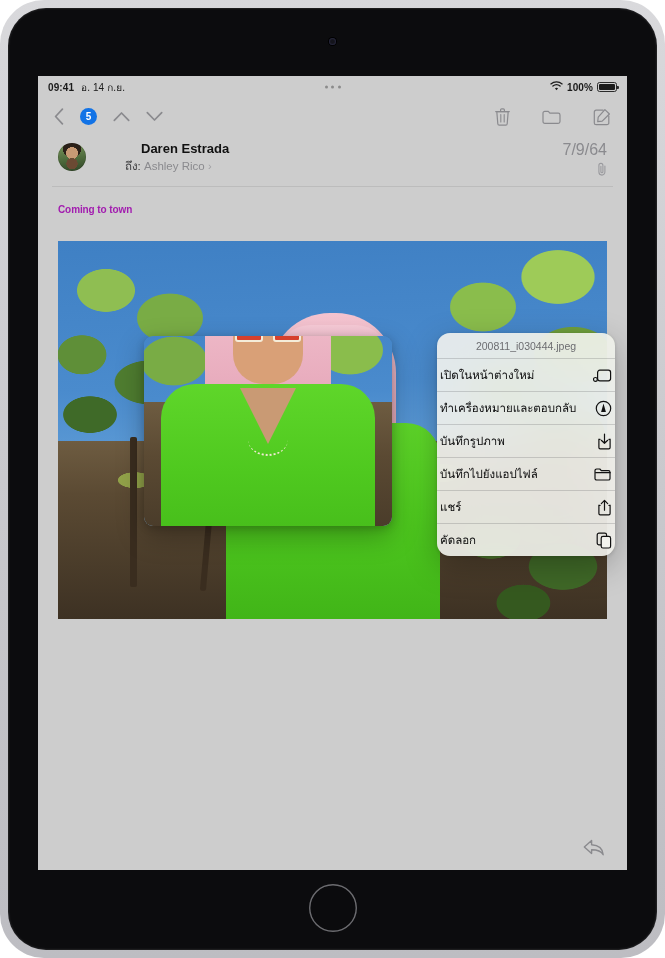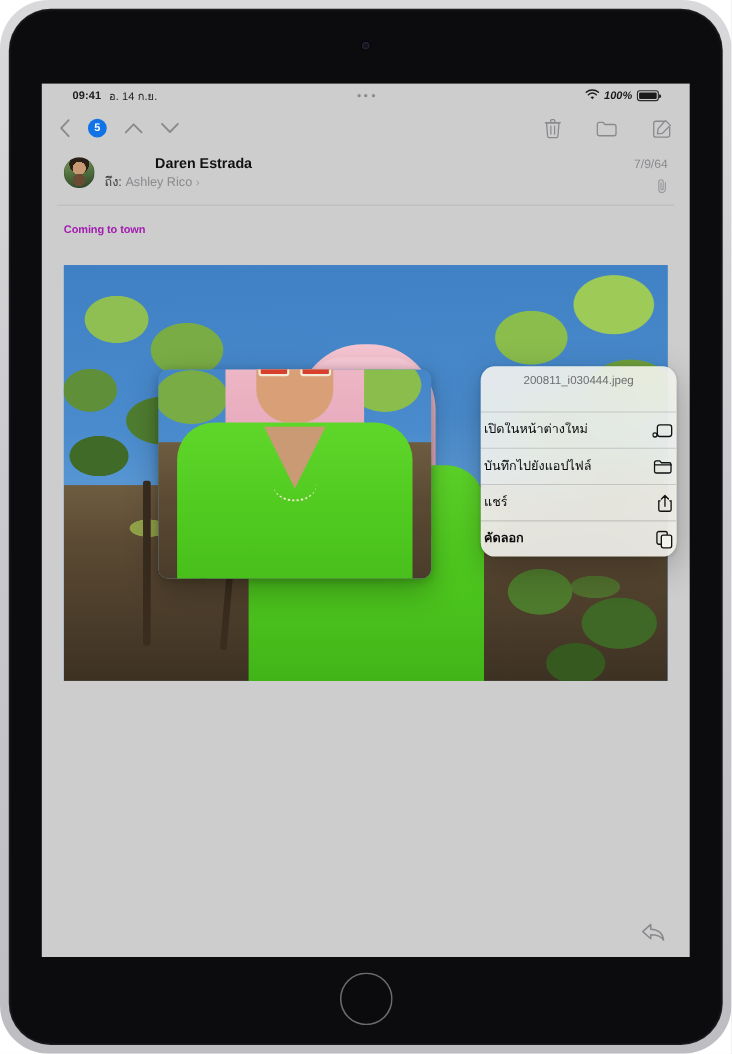--- a/index.html
+++ b/index.html
@@ -36,30 +36,30 @@
 
   
   #screen{
     position:absolute;left:38px;top:76px;width:589px;height:794px;
     background:#cdcdcd;overflow:hidden;
   }
 
   
   #statusbar{
     position:relative;height:22px;display:flex;
-    padding:0 28px;font-size:10px;color:#1a1a1a;letter-spacing:.1px;
+    padding:0 10px;font-size:10px;color:#1a1a1a;letter-spacing:.1px;
   }
   #status-left{display:flex;align-items:center;gap:7px;font-weight:bold;}
   #status-date{font-weight:normal;}
   #status-dots{
     position:absolute;left:50%;top:50%;transform:translate(-50%,-50%);
     display:flex;gap:3.5px;
   }
   #status-dots i{width:3px;height:3px;border-radius:50%;background:#8b8b8b;display:block;}
-  #status-right{margin-left:auto;display:flex;align-items:center;gap:4px;font-style:italic;}
+  #status-right{margin-left:auto;display:flex;align-items:center;gap:4px;}
   #battery-pct{font-weight:bold;font-size:10px;}
   .batt{
     width:20px;height:9.5px;border:1.1px solid #2a2a2a;border-radius:2.6px;
     position:relative;box-sizing:border-box;padding:1px;
   }
   .batt::after{
     content:"";position:absolute;right:-3px;top:2.6px;width:1.6px;height:3.6px;
     background:#2a2a2a;border-radius:0 1px 1px 0;
   }
   .batt span{display:block;height:100%;width:100%;background:#1a1a1a;border-radius:1.1px;}
@@ -89,26 +89,26 @@
     width:28px;height:28px;border-radius:50%;flex:0 0 auto;margin-top:2px;
     background:
       radial-gradient(circle at 50% 74%, #6b4a33 0 22%, transparent 23%),
       radial-gradient(circle at 50% 36%, #c79a74 0 26%, transparent 27%),
       radial-gradient(circle at 50% 22%, #2a2018 0 34%, transparent 35%),
       linear-gradient(170deg,#7d9a5e 0%,#4e6b3c 55%,#2f4426 100%);
     box-shadow:inset 0 0 0 .7px rgba(0,0,0,.18);
   }
   #sender-block{margin-left:9px;flex:1 1 auto;min-width:0;}
   #sender-name{font-size:13px;font-weight:bold;color:#111;line-height:16px;margin-left:46px;}
-  #recipient-line{font-size:11.5px;color:#8a8a8e;line-height:16px;margin-top:1px;}
+  #recipient-line{font-size:11.5px;color:#8a8a8e;line-height:16px;margin-top:1px;margin-left:30px;}
   #recipient-label{color:#3b3b3d;}
   #recipient-name{color:#8a8a8e;}
   #chev{color:#a0a0a4;font-size:11px;}
   #meta-block{text-align:right;flex:0 0 auto;padding-top:2px;}
-  #msg-date{font-size:11px;color:#8a8a8e;line-height:14px;}
+  #msg-date{font-size:16px;color:#8a8a8e;line-height:14px;}
   #clip{margin-top:5px;color:#9a9a9e;display:flex;justify-content:flex-end;}
 
   #subject{
     font-size:10px;font-weight:bold;color:#a21caf;
     padding:17px 6px 0 6px;letter-spacing:-.1px;
   }
   #body{padding:0 6px;}
   .para{
     font-size:12.4px;line-height:19px;color:#1b1b1b;margin-top:20px;
     letter-spacing:-.05px;
@@ -219,30 +219,30 @@
   
   #context-menu{
     position:absolute;right:-2px;top:92px;width:178px;
     background:rgba(243,243,238,.90);
     backdrop-filter:blur(22px);-webkit-backdrop-filter:blur(22px);
     border-radius:13px;overflow:hidden;
     box-shadow:0 10px 32px rgba(0,0,0,.26),0 1px 4px rgba(0,0,0,.16);
     font-size:12px;
   }
   #menu-title{
-    text-align:center;padding:7px 8px 22px;font-size:10.5px;color:#6c6c70;
+    text-align:center;padding:7px 8px 6px;font-size:10.5px;color:#6c6c70;
     border-bottom:.7px solid rgba(60,60,67,.20);
     white-space:nowrap;overflow:hidden;text-overflow:ellipsis;
   }
   .menu-item{
     display:flex;align-items:center;height:32px;padding:0 3px;
     border-bottom:.7px solid rgba(60,60,67,.20);
     color:#0b0b0c;
   }
-  .menu-item:last-child{border-bottom:none;font-weight:bold;}
+  .menu-item:last-child{border-bottom:none;}
   .menu-label{
     flex:1 1 auto;font-size:11.5px;line-height:14px;
     white-space:nowrap;overflow:hidden;
   }
   .menu-icon{flex:0 0 auto;margin-left:6px;display:flex;align-items:center;color:#111;}
 
   
   #reply-bar{
     position:absolute;left:14px;right:14px;bottom:0;height:44px;
     display:flex;align-items:center;justify-content:flex-end;padding-right:8px;
@@ -408,21 +408,39 @@
           <div class="menu-item">
             <span class="menu-label">เปิดในหน้าต่างใหม่</span>
             <span class="menu-icon">
               <svg width="19" height="15" viewBox="0 0 19 15">
                 <rect x="4.6" y="2.2" width="13" height="10.6" rx="2.2" stroke="#111" stroke-width="1.2" fill="none"></rect>
                 <circle cx="2.4" cy="11.4" r="1.9" stroke="#111" stroke-width="1.2" fill="none"></circle>
               </svg>
             </span>
           </div>
 
-
+          <div class="menu-item">
+            <span class="menu-label">ทำเครื่องหมายและตอบกลับ</span>
+            <span class="menu-icon">
+              <svg width="17" height="17" viewBox="0 0 17 17">
+                <circle cx="8.5" cy="8.5" r="7.2" stroke="#111" stroke-width="1.2" fill="none"></circle>
+                <path d="M8.5 3.6 10.9 12H6.1z" fill="#111"></path>
+              </svg>
+            </span>
+          </div>
+
+          <div class="menu-item">
+            <span class="menu-label">บันทึกรูปภาพ</span>
+            <span class="menu-icon">
+              <svg width="15" height="17" viewBox="0 0 15 17">
+                <path d="M3.1 6.3H1.9v8.2c0 .7.6 1.3 1.3 1.3h8.6c.7 0 1.3-.6 1.3-1.3V6.3h-1.2" stroke="#111" stroke-width="1.2" fill="none" stroke-linecap="round"></path>
+                <path d="M7.5 1.1v9.2M4.3 7.3l3.2 3 3.2-3" stroke="#111" stroke-width="1.2" fill="none" stroke-linecap="round" stroke-linejoin="round"></path>
+              </svg>
+            </span>
+          </div>
 
           <div class="menu-item">
             <span class="menu-label">บันทึกไปยังแอปไฟล์</span>
             <span class="menu-icon">
               <svg width="18" height="15" viewBox="0 0 18 15">
                 <path d="M1 3.6c0-.9.7-1.6 1.6-1.6h3.2l1.5 1.7h7.1c.9 0 1.6.7 1.6 1.6v6.1c0 .9-.7 1.6-1.6 1.6H2.6c-.9 0-1.6-.7-1.6-1.6z" stroke="#111" stroke-width="1.2" fill="none" stroke-linejoin="round"></path>
                 <path d="M1.2 5.6h15.4" stroke="#111" stroke-width="1.1"></path>
               </svg>
             </span>
           </div>

